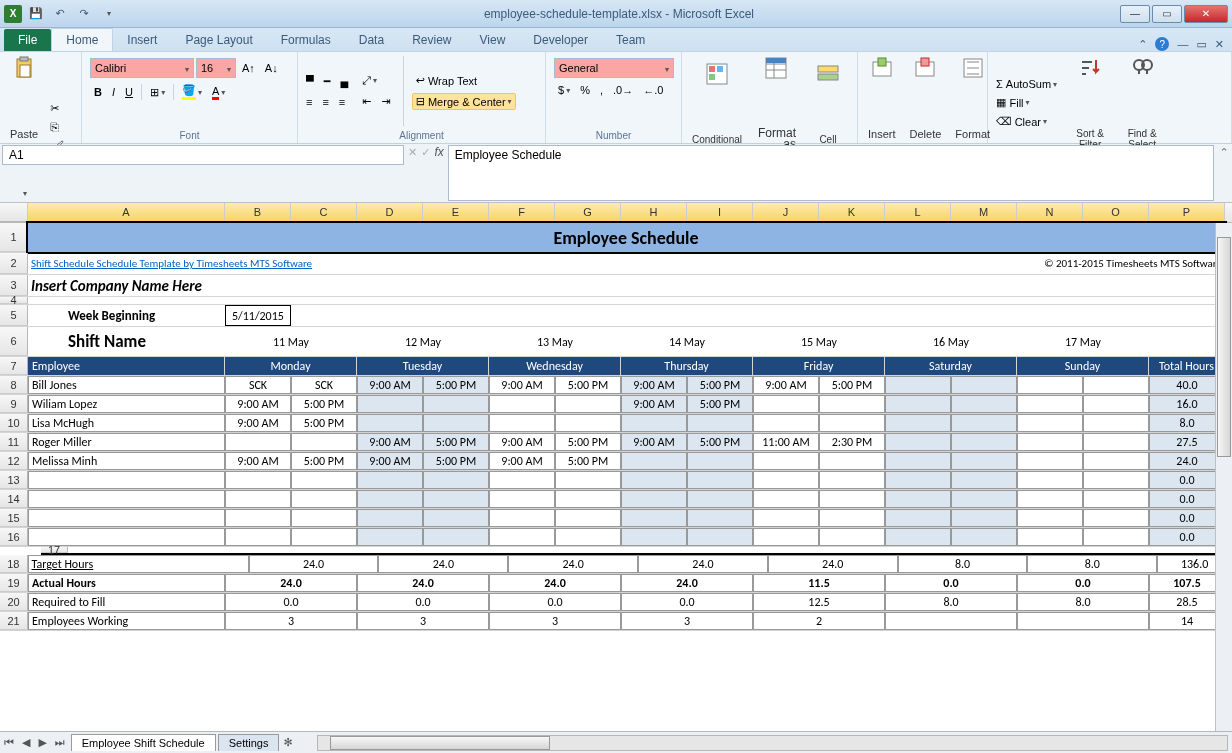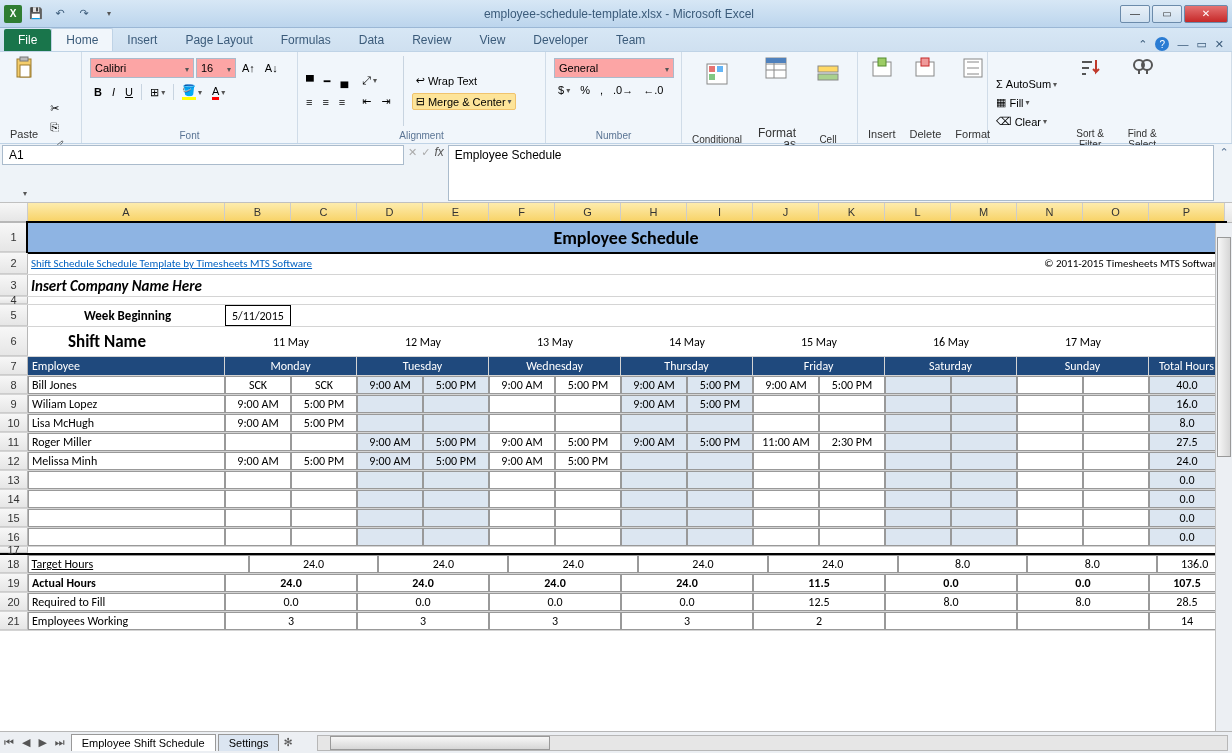--- a/index.html
+++ b/index.html
@@ -68,21 +68,21 @@
 .daydate { font-size: 12px; text-align: center; justify-content: center; border: none;}
 .hdrcell { background: #1f497d; color: #fff; font-size: 12px; padding: 2px 4px; justify-content: center; }
 .hdrcell.left { justify-content: flex-start; }
 .datacell { font-size: 12px; text-align: center; justify-content: center; border: 1px solid #999; }
 .datacell.name { justify-content: flex-start; background: #fff; }
 .shade { background: #dce6f1; }
 .tot { background: #dce6f1; font-weight: normal; }
 .boldrow .datacell { font-weight: bold; }
 .row.tall { height: 22px; }
 .row.taller { height: 30px; }
-.thickline { border-bottom: 2px solid #000; }
+.thickline { border-bottom: 2px solid #000; margin-left: 41px; }
 
 
 .sheettabs { height: 22px; background: #eceff3; border-top: 1px solid #b7b7b7; display: flex; align-items: center; font-size: 11px; }
 .sheettabs .navbtn { padding: 0 4px; color: #555; cursor: pointer; }
 .sheettabs .stab { padding: 2px 10px; border: 1px solid #999; border-bottom: none; background: #fff; margin-left: 2px; cursor: pointer; }
 .sheettabs .stab.inactive { background: #dbe5f1; }
 .sheettabs .hscroll { flex: 1; height: 16px; margin: 0 4px 0 20px; background: #e6e6e6; border: 1px solid #b7b7b7; position: relative; }
 .sheettabs .hscroll .thumb { position: absolute; left: 12px; width: 220px; top: 0; bottom: 0; background: linear-gradient(#f7f7f7,#d6d6d6); border: 1px solid #999; }
 
 
@@ -378,21 +378,21 @@
       <div class="row tall">
         <div class="rowhdr">3</div>
         <div class="cell company" style="width: 1197px; border: none;">Insert Company Name Here</div>
       </div>
       <div class="row" style="height: 8px;">
         <div class="rowhdr">4</div>
         <div class="cell " style="width: 1197px; border: none;"></div>
       </div>
       <div class="row tall">
         <div class="rowhdr">5</div>
-        <div class="cell wb-label" style="width: 197px; border: none; padding-left: 56px;">Week Beginning</div>
+        <div class="cell wb-label" style="width: 197px; border: none; padding-left: 40px;">Week Beginning</div>
         <div class="cell wb-date" style="width: 66px;">5/11/2015</div>
         <div class="cell " style="width: 934px; border: none;"></div>
       </div>
       <div class="row taller">
         <div class="rowhdr">6</div>
         <div class="cell shift" style="width: 197px; border: none; padding-left: 40px;">Shift Name</div>
         <div class="cell daydate" style="width: 132px;">11 May</div>
         <div class="cell daydate" style="width: 132px;">12 May</div>
         <div class="cell daydate" style="width: 132px;">13 May</div>
         <div class="cell daydate" style="width: 132px;">14 May</div>

